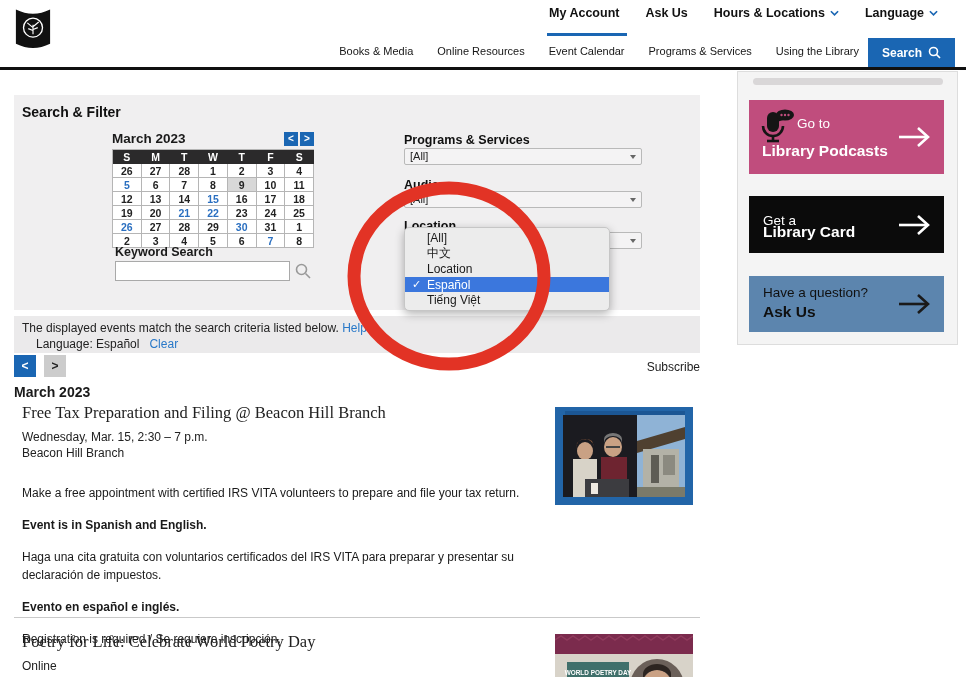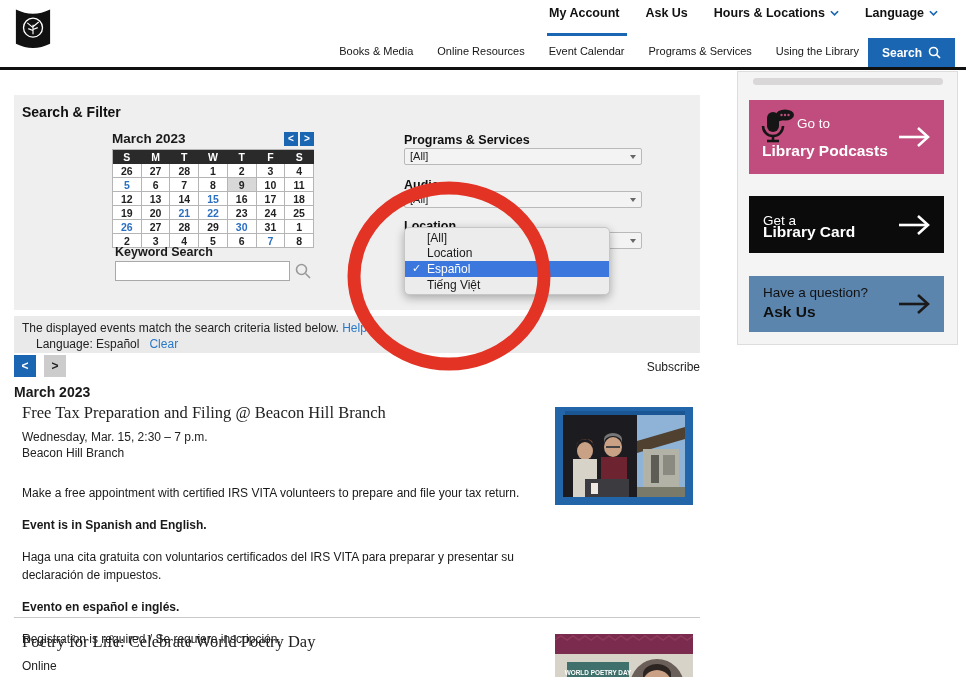--- a/index.html
+++ b/index.html
@@ -233,20 +233,24 @@
     </div>
   </div>
 
   <div class="lang-menu" id="lang-menu">
       <div class="menu-item">
         <span class="check"></span>
         <span>[All]</span>
       </div>
       <div class="menu-item">
         <span class="check"></span>
+        <span>中文</span>
+      </div>
+      <div class="menu-item">
+        <span class="check"></span>
         <span>Location</span>
       </div>
       <div class="menu-item selected">
         <span class="check">✓</span>
         <span>Español</span>
       </div>
       <div class="menu-item">
         <span class="check"></span>
         <span>Tiếng Việt</span>
       </div>

